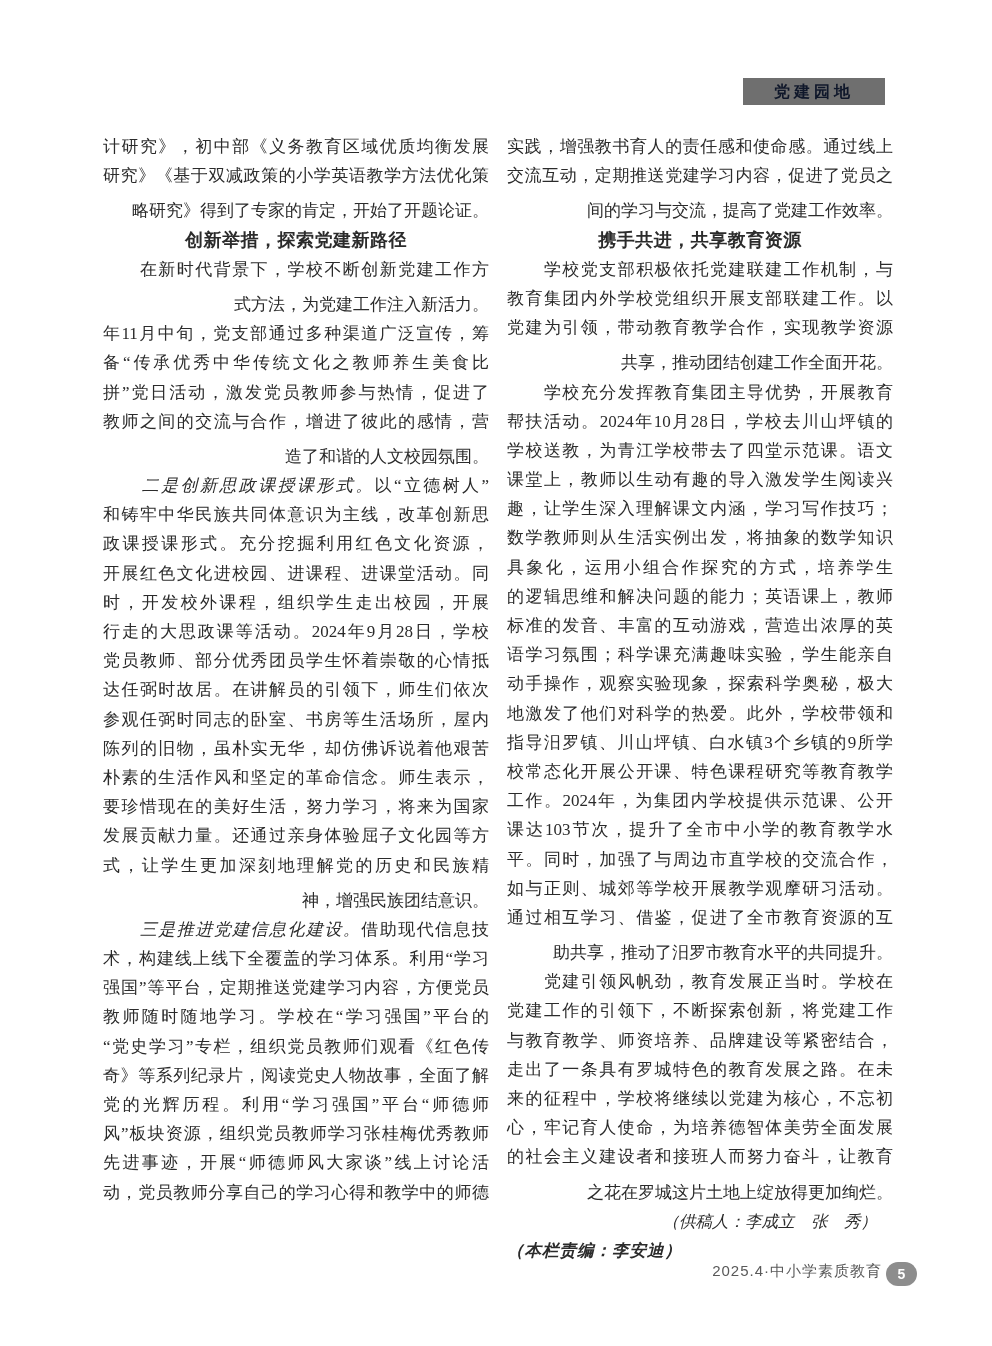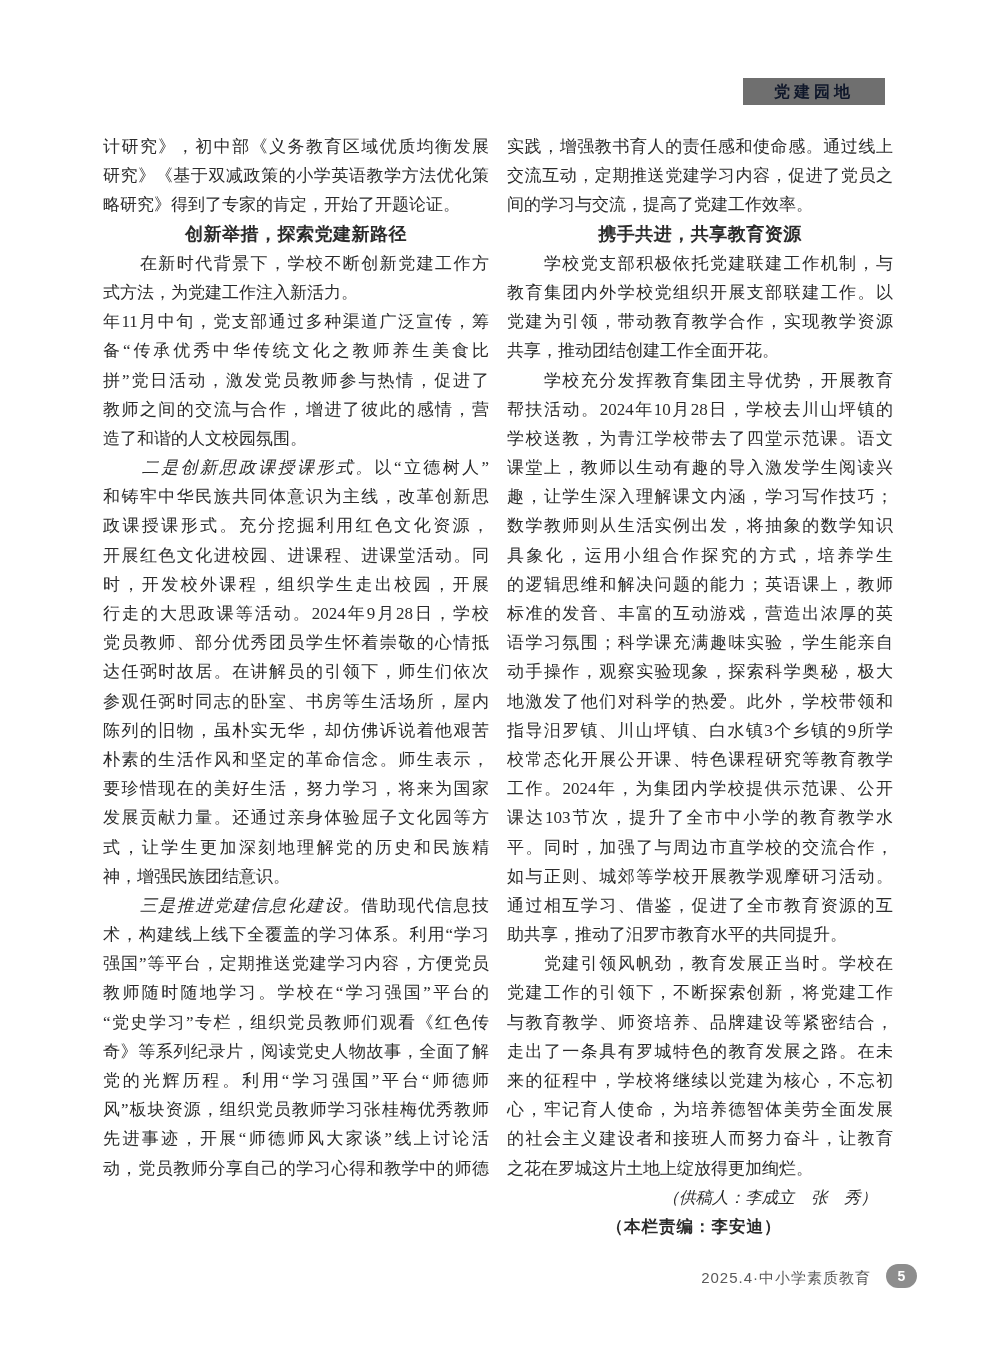--- a/index.html
+++ b/index.html
@@ -17,36 +17,36 @@
     font-weight:bold;
   }
   .col{position:absolute;top:132px;width:386px;}
   .col-left{left:103px;}
   .col-right{left:507px;}
   .ln{
     height:29.2px;line-height:29.2px;font-size:17px;
     white-space:nowrap;overflow:visible;
   }
   .ln.f{white-space:normal;text-align:justify;text-align-last:justify;}
-  .ln.e{text-align:left;}
+  .ln.e{text-align:right;margin-top:6px;}
   .ln.h{
     text-align:center;font-weight:bold;
     font-family:"Liberation Sans","DejaVu Sans",sans-serif;
     font-size:18px;letter-spacing:0.5px;
   }
   .ln.c1{text-align:right;font-style:italic;padding-right:16px;font-size:16.5px;}
   .ln.c2{
-    text-align:center;font-weight:bold;padding-right:12px;
+    text-align:left;font-weight:bold;padding-right:12px;
     font-family:"Liberation Sans","DejaVu Sans",sans-serif;
-    font-size:16.5px;letter-spacing:1px;
+    font-size:16.5px;letter-spacing:1px;font-style:italic;
   }
   .kai{font-style:italic;}
   .footer{
     position:absolute;top:1262px;right:75px;height:26px;
-    display:flex;align-items:flex-end;gap:15px;
+    display:flex;align-items:flex-start;gap:4px;
     font-family:"Liberation Sans","DejaVu Sans",sans-serif;
   }
   .footer-text{font-size:15px;color:#595959;letter-spacing:1px;}
   .page-badge{
     display:inline-block;width:31px;height:24px;border-radius:12px;
     background:#8d8d8d;color:#ffffff;font-size:14px;line-height:24px;
     text-align:center;font-weight:bold;
   }
 </style>
 </head>

